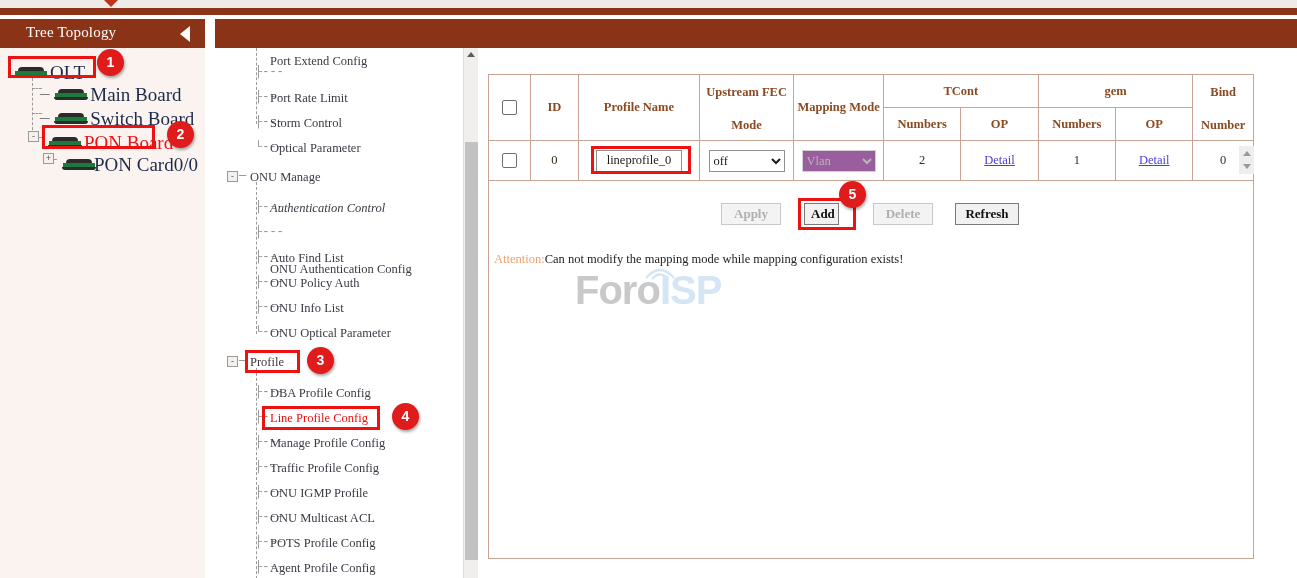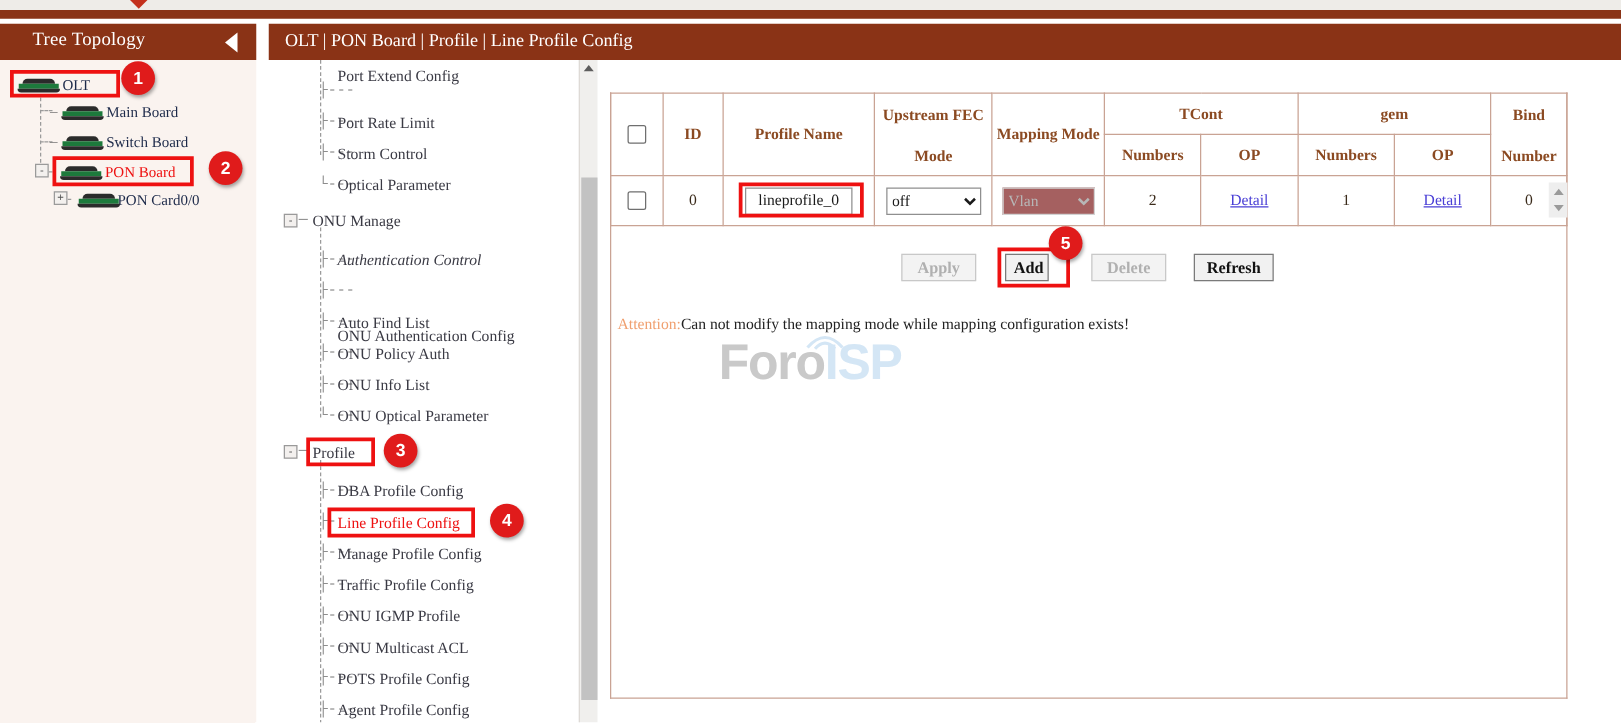--- a/index.html
+++ b/index.html
@@ -24,21 +24,21 @@
   .tree-panel { position:absolute; left:0; top:19px; width:205px; height:559px;
                 background:#faf3ef; }
   .tree-head  { position:absolute; left:0; top:19px; width:205px; height:29px;
                 background:#8a3316; }
   .tree-head-title { position:absolute; left:26px; top:24px; font-size:15px; font-weight:normal;
                      color:#ffffff; letter-spacing:.2px; }
   .collapse-arrow { position:absolute; left:180px; top:26px; width:0; height:0;
                     border-top:8px solid transparent; border-bottom:8px solid transparent;
                     border-right:10px solid #ffffff; cursor:pointer; }
 
-  .tnode { position:absolute; font-size:12px; color:#1d2a4a; white-space:nowrap; }
+  .tnode { position:absolute; font-size:19px; color:#1d2a4a; white-space:nowrap; }
   .tnode .lbl { vertical-align: middle; }
 
   
   .dev { display:inline-block; width:34px; height:11px; position:relative;
          vertical-align:middle; margin-right:2px; }
   .dev .top   { position:absolute; left:4px; top:0px;  width:26px; height:4px;
                 background:#2b2b2b; border-radius:6px 6px 0 0; }
   .dev .mid   { position:absolute; left:1px; top:4px;  width:32px; height:4px;
                 background:#1d7a3c; }
   .dev .bot   { position:absolute; left:0px; top:8px;  width:34px; height:3px;
@@ -88,21 +88,21 @@
   .cb { width:15px;height:15px;border:1px solid #6f6f6f;background:#fff;border-radius:2px;
         display:inline-block; vertical-align:middle; cursor:pointer; }
 
   input.txt { width:86px; height:22px; border:1px solid #8f8f8f; background:#fff;
               text-align:center; font-size:12.5px; color:#1a1a1a;
               font-family:"Liberation Serif", serif; }
   select.sel { height:22px; font-size:12.5px; font-family:"Liberation Serif", serif;
                border:1px solid #8f8f8f; background:#fff; color:#1a1a1a; }
   select.sel.w1 { width:76px; }
   select.sel.w2 { width:74px; }
-  select.sel:disabled { color:#9a9a9a; background:#7f1d1d; border-color:#c0c0c0; }
+  select.sel:disabled { color:#9a9a9a; background:#701a75; border-color:#c0c0c0; }
 
   a.detail { color:#4a3fd6; font-size:12.5px; text-decoration:underline; cursor:pointer; }
 
   .row-scroll { position:absolute; left:1239px; top:146px; width:15px; height:28px;
                 background:#eeeeee; cursor:pointer; }
   .row-scroll .up { position:absolute; left:4px; top:5px; width:0;height:0;
                     border-left:4px solid transparent;border-right:4px solid transparent;
                     border-bottom:5px solid #9a9a9a; }
   .row-scroll .dn { position:absolute; left:4px; top:18px; width:0;height:0;
                     border-left:4px solid transparent;border-right:4px solid transparent;
@@ -177,21 +177,20 @@
   </div>
 
   <div class="pm" style="left:43px; top:153px;">+</div>
   <div class="tnode" style="left:62px; top:152px;">
     <span class="dev small">
       <span class="top"></span><span class="mid"></span><span class="bot"></span></span><span class="lbl">PON Card0/0</span>
   </div>
 
   <div class="content"></div>
   <div class="page-head"></div>
-  <div class="page-head-title">OLT | PON Board | Profile | Line Profile Config</div>
 
   <div class="navtree">
 
     <div class="dashV" style="left:41px; top:0px; height:76px;"></div>
 
     <div class="dashV" style="left:41px; top:134px; height:152px;"></div>
 
     <div class="dashV" style="left:41px; top:320px; height:216px;"></div>
 
     <span class="leafmark" style="left:40px; top:17px;">├---</span>

